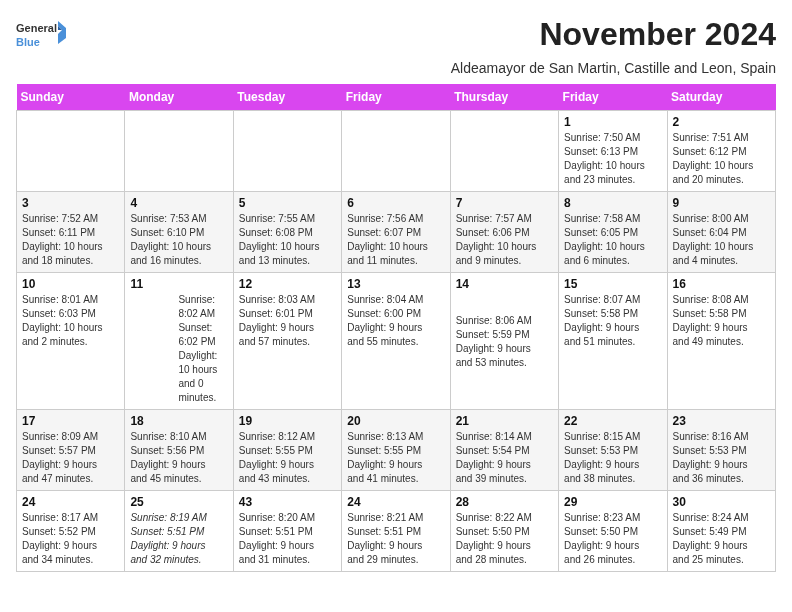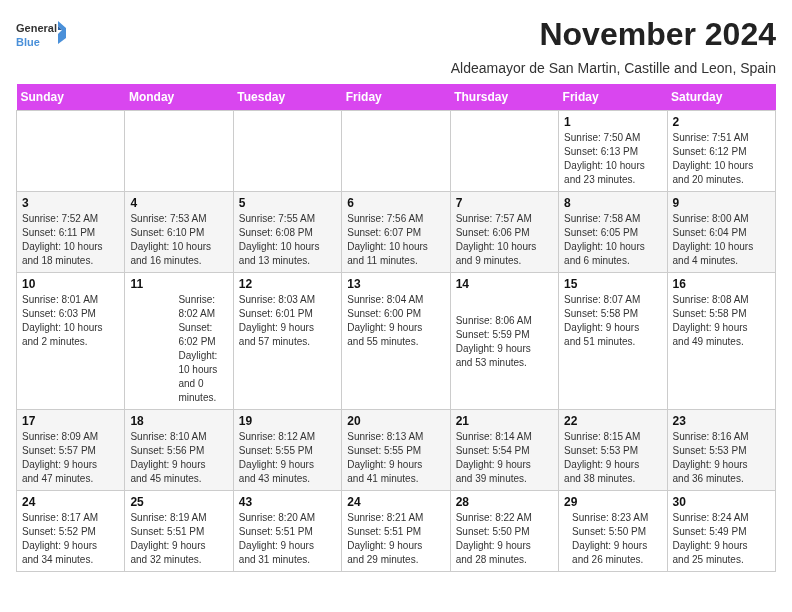--- a/index.html
+++ b/index.html
@@ -283,21 +283,21 @@
       <tr>
         <td>
           <div class="day-num">24</div>
           <div class="day-info" style="white-space: pre-line;">Sunrise: 8:17 AM
 Sunset: 5:52 PM
 Daylight: 9 hours
 and 34 minutes.</div>
         </td>
         <td>
           <div class="day-num">25</div>
-          <div class="day-info" style="white-space: pre-line;">Sunrise: 8:19 AM
+          <div class="day-info" style="white-space: pre-line; font-style: italic;">Sunrise: 8:19 AM
 Sunset: 5:51 PM
 Daylight: 9 hours
 and 32 minutes.</div>
         </td>
         <td>
           <div class="day-num">43</div>
           <div class="day-info" style="white-space: pre-line;">Sunrise: 8:20 AM
 Sunset: 5:51 PM
 Daylight: 9 hours
 and 31 minutes.</div>
@@ -311,21 +311,21 @@
         </td>
         <td>
           <div class="day-num">28</div>
           <div class="day-info" style="white-space: pre-line;">Sunrise: 8:22 AM
 Sunset: 5:50 PM
 Daylight: 9 hours
 and 28 minutes.</div>
         </td>
         <td>
           <div class="day-num">29</div>
-          <div class="day-info" style="white-space: pre-line; margin-left: 8px;">Sunrise: 8:23 AM
+          <div class="day-info" style="white-space: pre-line;">Sunrise: 8:23 AM
 Sunset: 5:50 PM
 Daylight: 9 hours
 and 26 minutes.</div>
         </td>
         <td>
           <div class="day-num">30</div>
           <div class="day-info" style="white-space: pre-line;">Sunrise: 8:24 AM
 Sunset: 5:49 PM
 Daylight: 9 hours
 and 25 minutes.</div>

